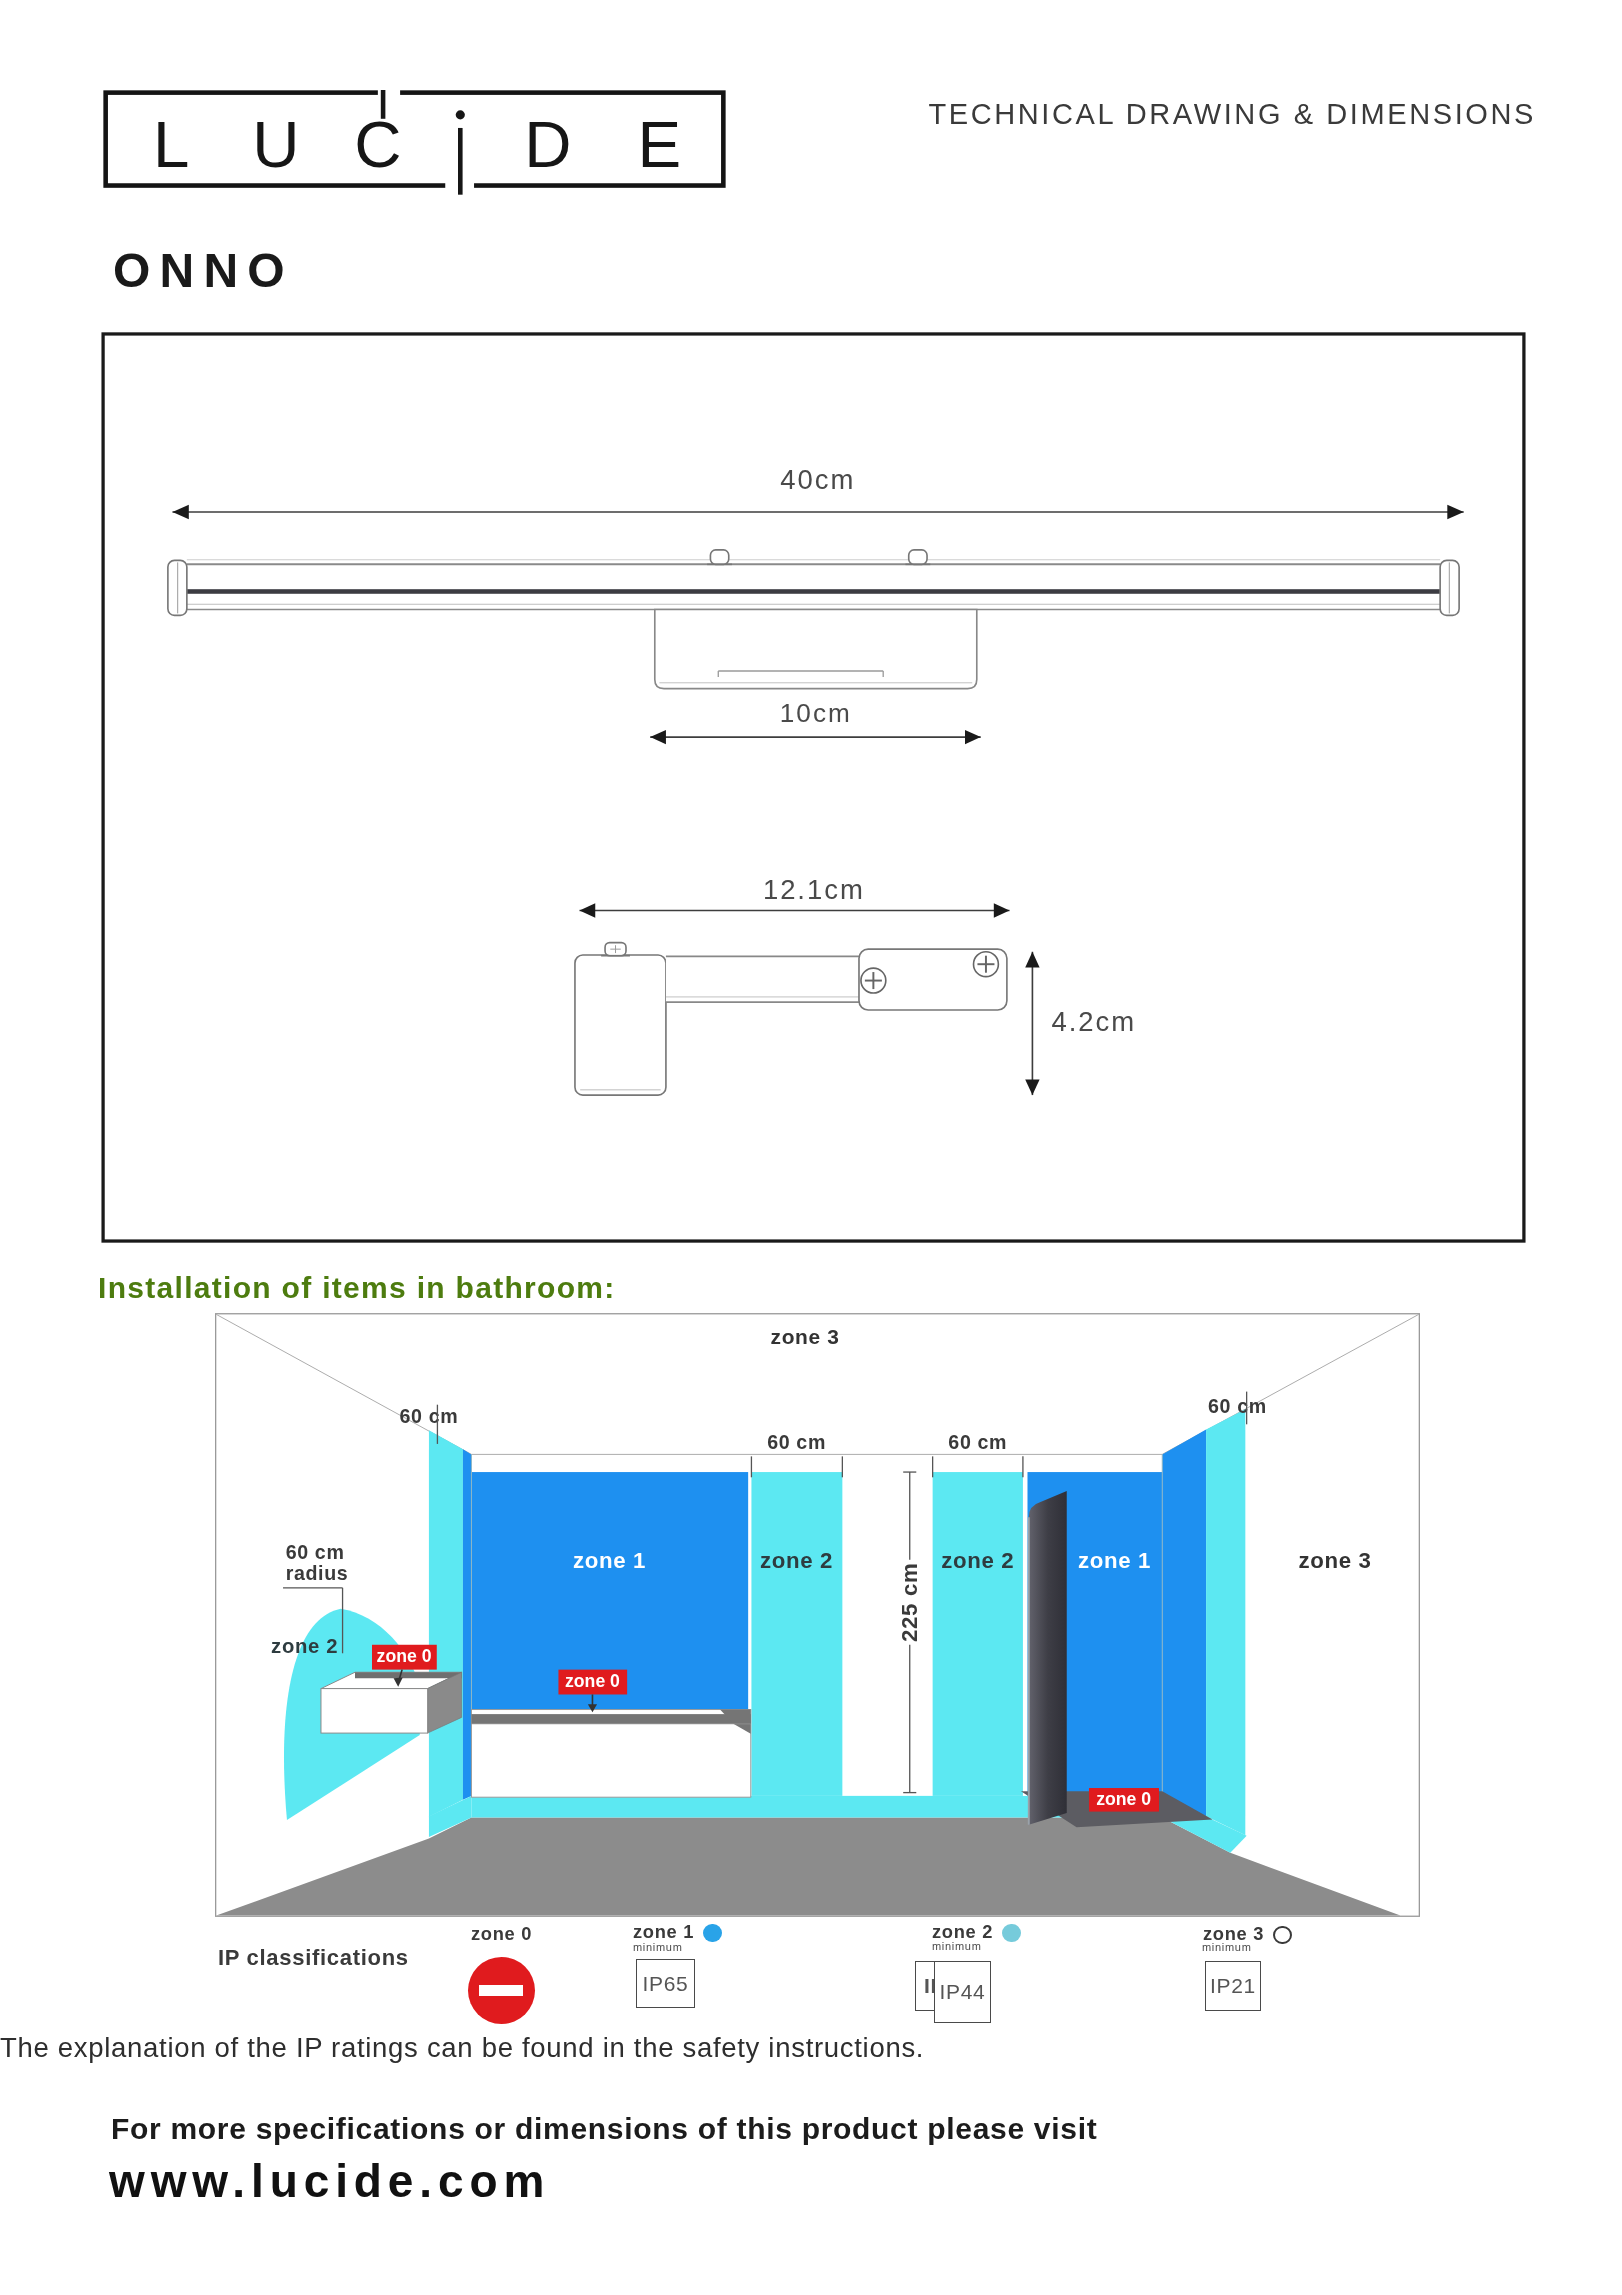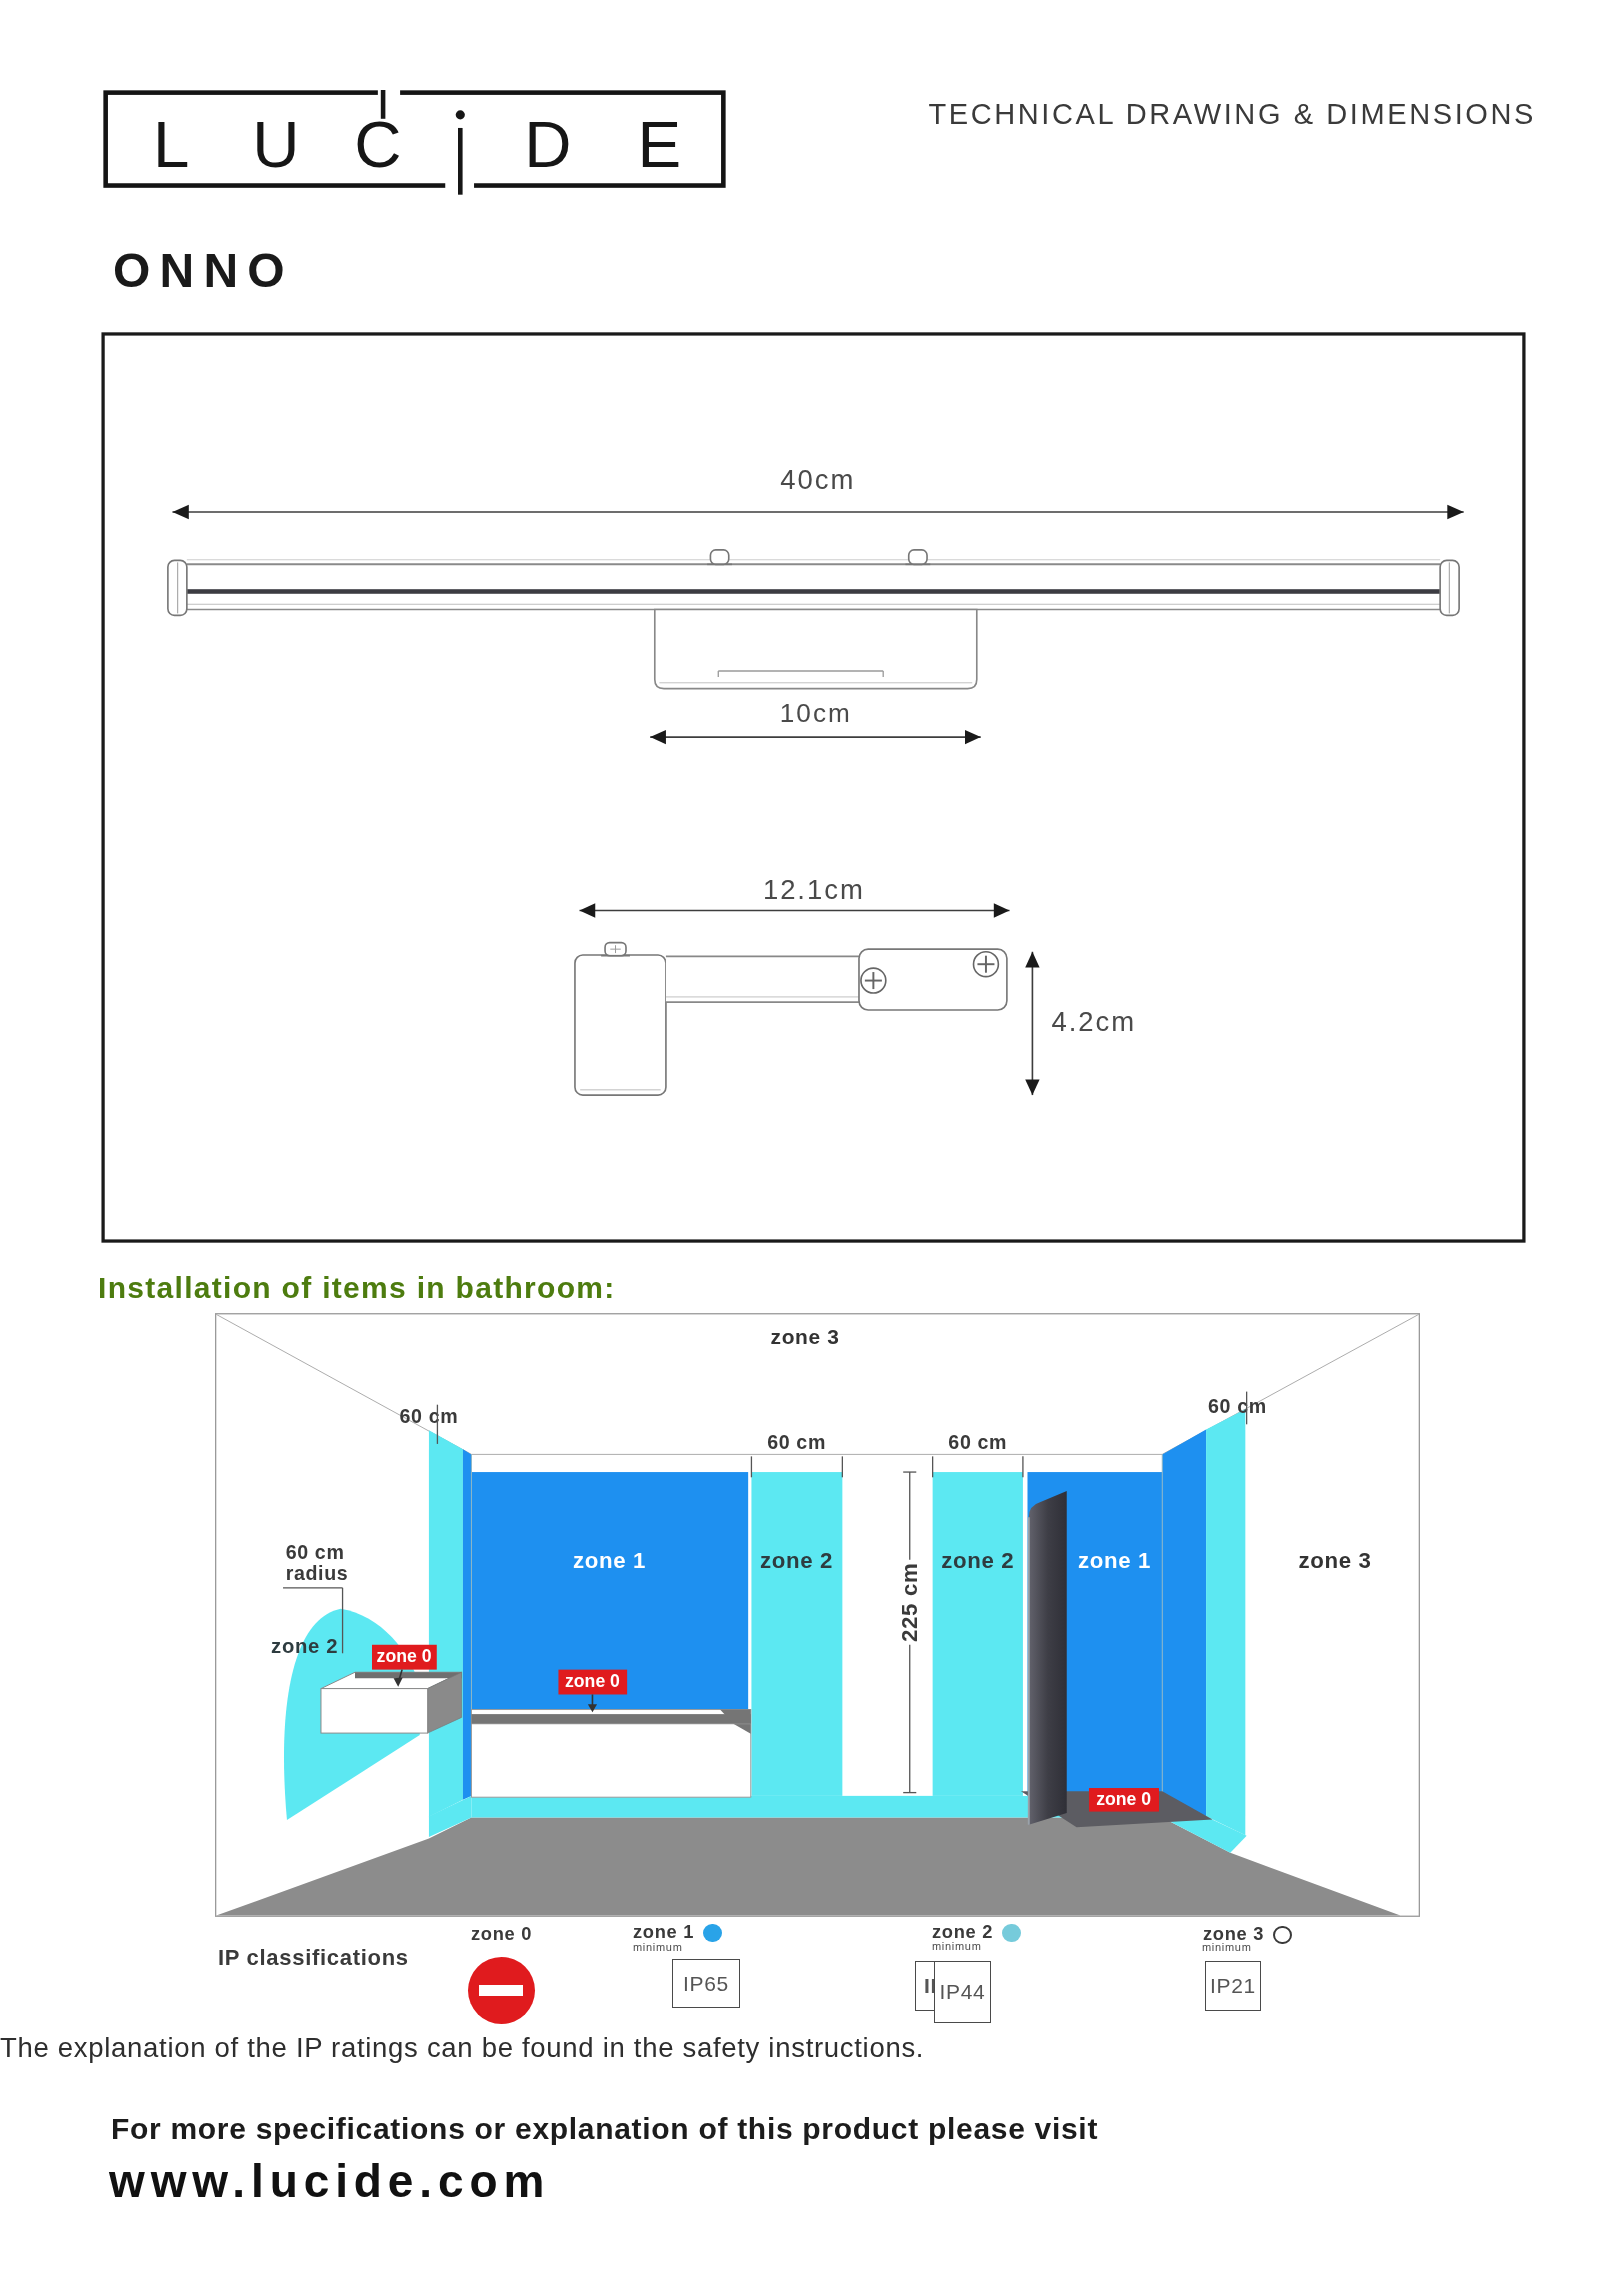--- a/index.html
+++ b/index.html
@@ -253,21 +253,21 @@
 
   <div class="abs zlabel" style="left:469px; top:1923px; width:65px; text-align:center;">zone 0</div>
   <div class="abs noentry" style="left:468px; top:1957px;">
       <div class="bar"></div>
     </div>
 
   <div class="abs zlabel" style="left:633px; top:1921px;">
     <span>zone 1</span><span class="dot" style="background:#29A3E8;"></span>
   </div>
   <div class="abs zmin" style="left:633px; top:1941px;">minimum</div>
-  <div class="ipbox" style="left:672px; top:1959px; width:68px; height:49px;justify-content:center;">
+  <div class="ipbox" style="left:636px; top:1959px; width:59px; height:49px;justify-content:center;">
       <span>IP65</span>
     </div>
 
   <div class="abs zlabel" style="left:932px; top:1921px;">
     <span>zone 2</span><span class="dot" style="background:#76CBDB;"></span>
   </div>
   <div class="abs zmin" style="left:932px; top:1940px;">minimum</div>
   <div class="ipbox" style="left:915px; top:1961px; width:64px; height:50px;font-weight:bold;">
       <span>IP54</span>
     </div>
@@ -278,17 +278,17 @@
   <div class="abs zlabel" style="left:1203px; top:1923px;">
     <span>zone 3</span><span class="dot dot-outline"></span>
   </div>
   <div class="abs zmin" style="left:1202px; top:1941px;">minimum</div>
   <div class="ipbox" style="left:1205px; top:1961px; width:56px; height:50px;">
       <span>IP21</span>
     </div>
 
   <div class="abs explanation">The explanation of the IP ratings can be found in the safety instructions.</div>
 
-  <div class="abs footer1">For more specifications or explanation of this product please visit</div>
+  <div class="abs footer1">For more specifications or dimensions of this product please visit</div>
   <div class="abs website">www.lucide.com</div>
 
 </div>
 
 
 </body></html>

